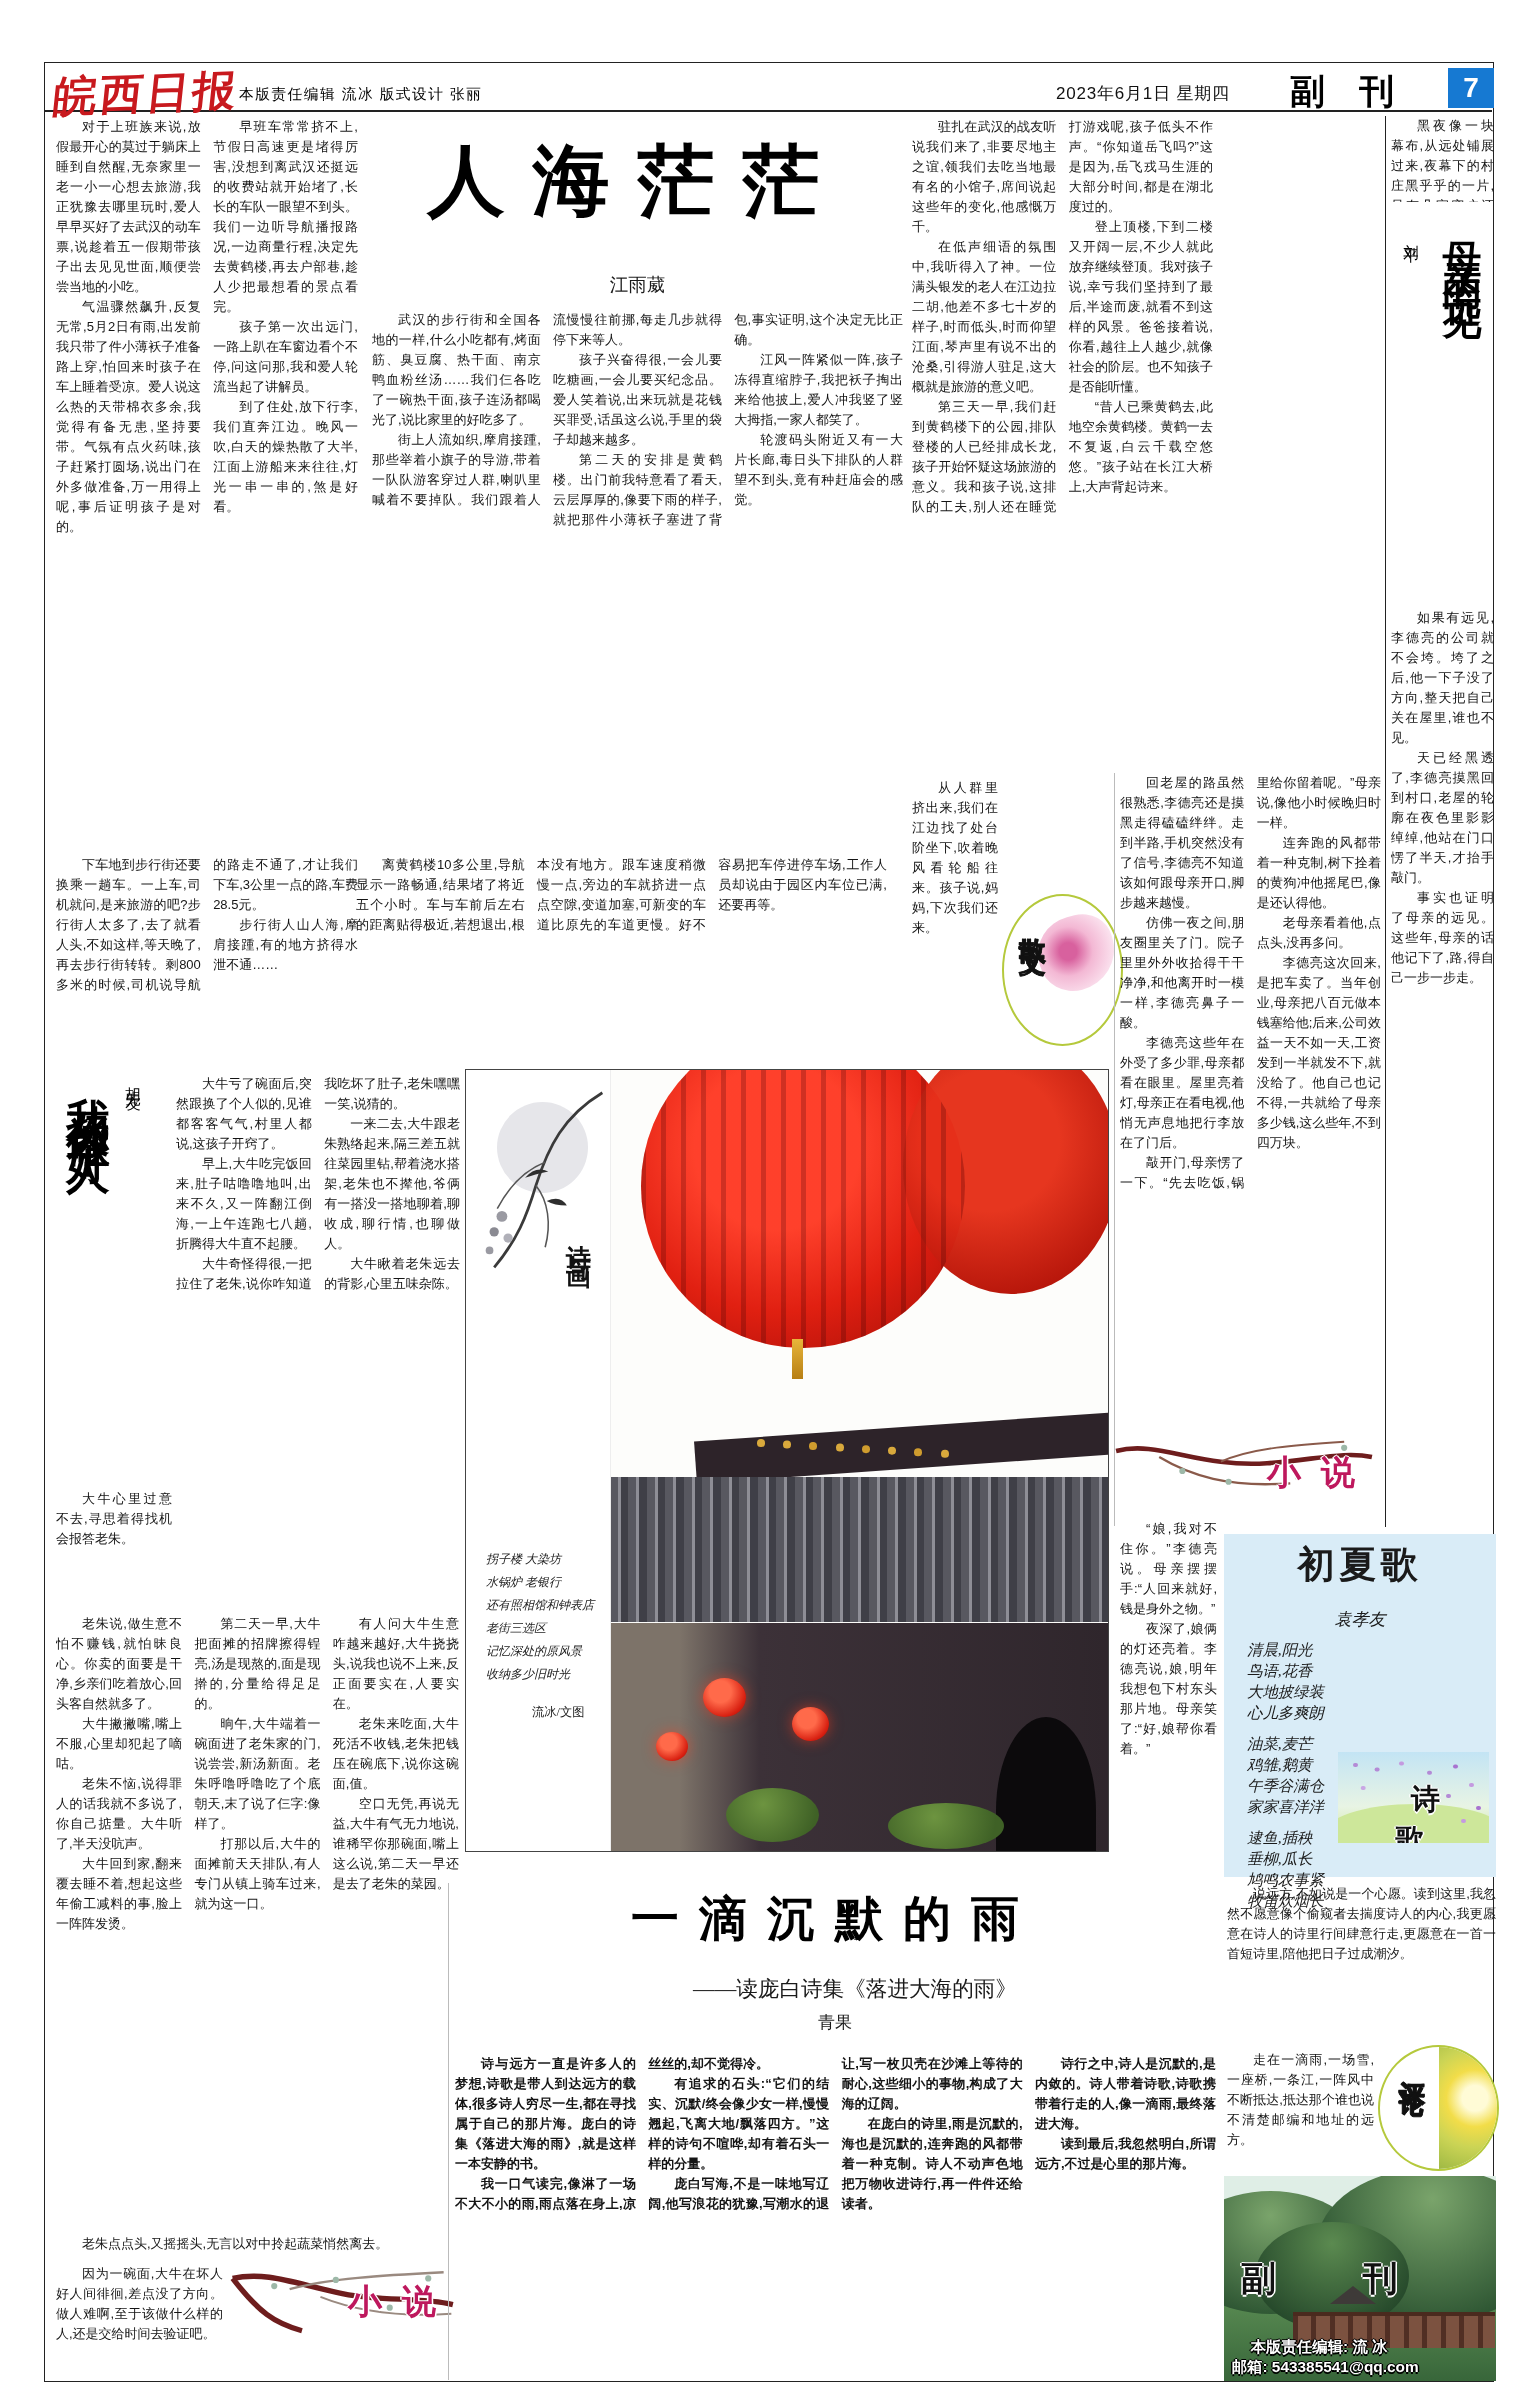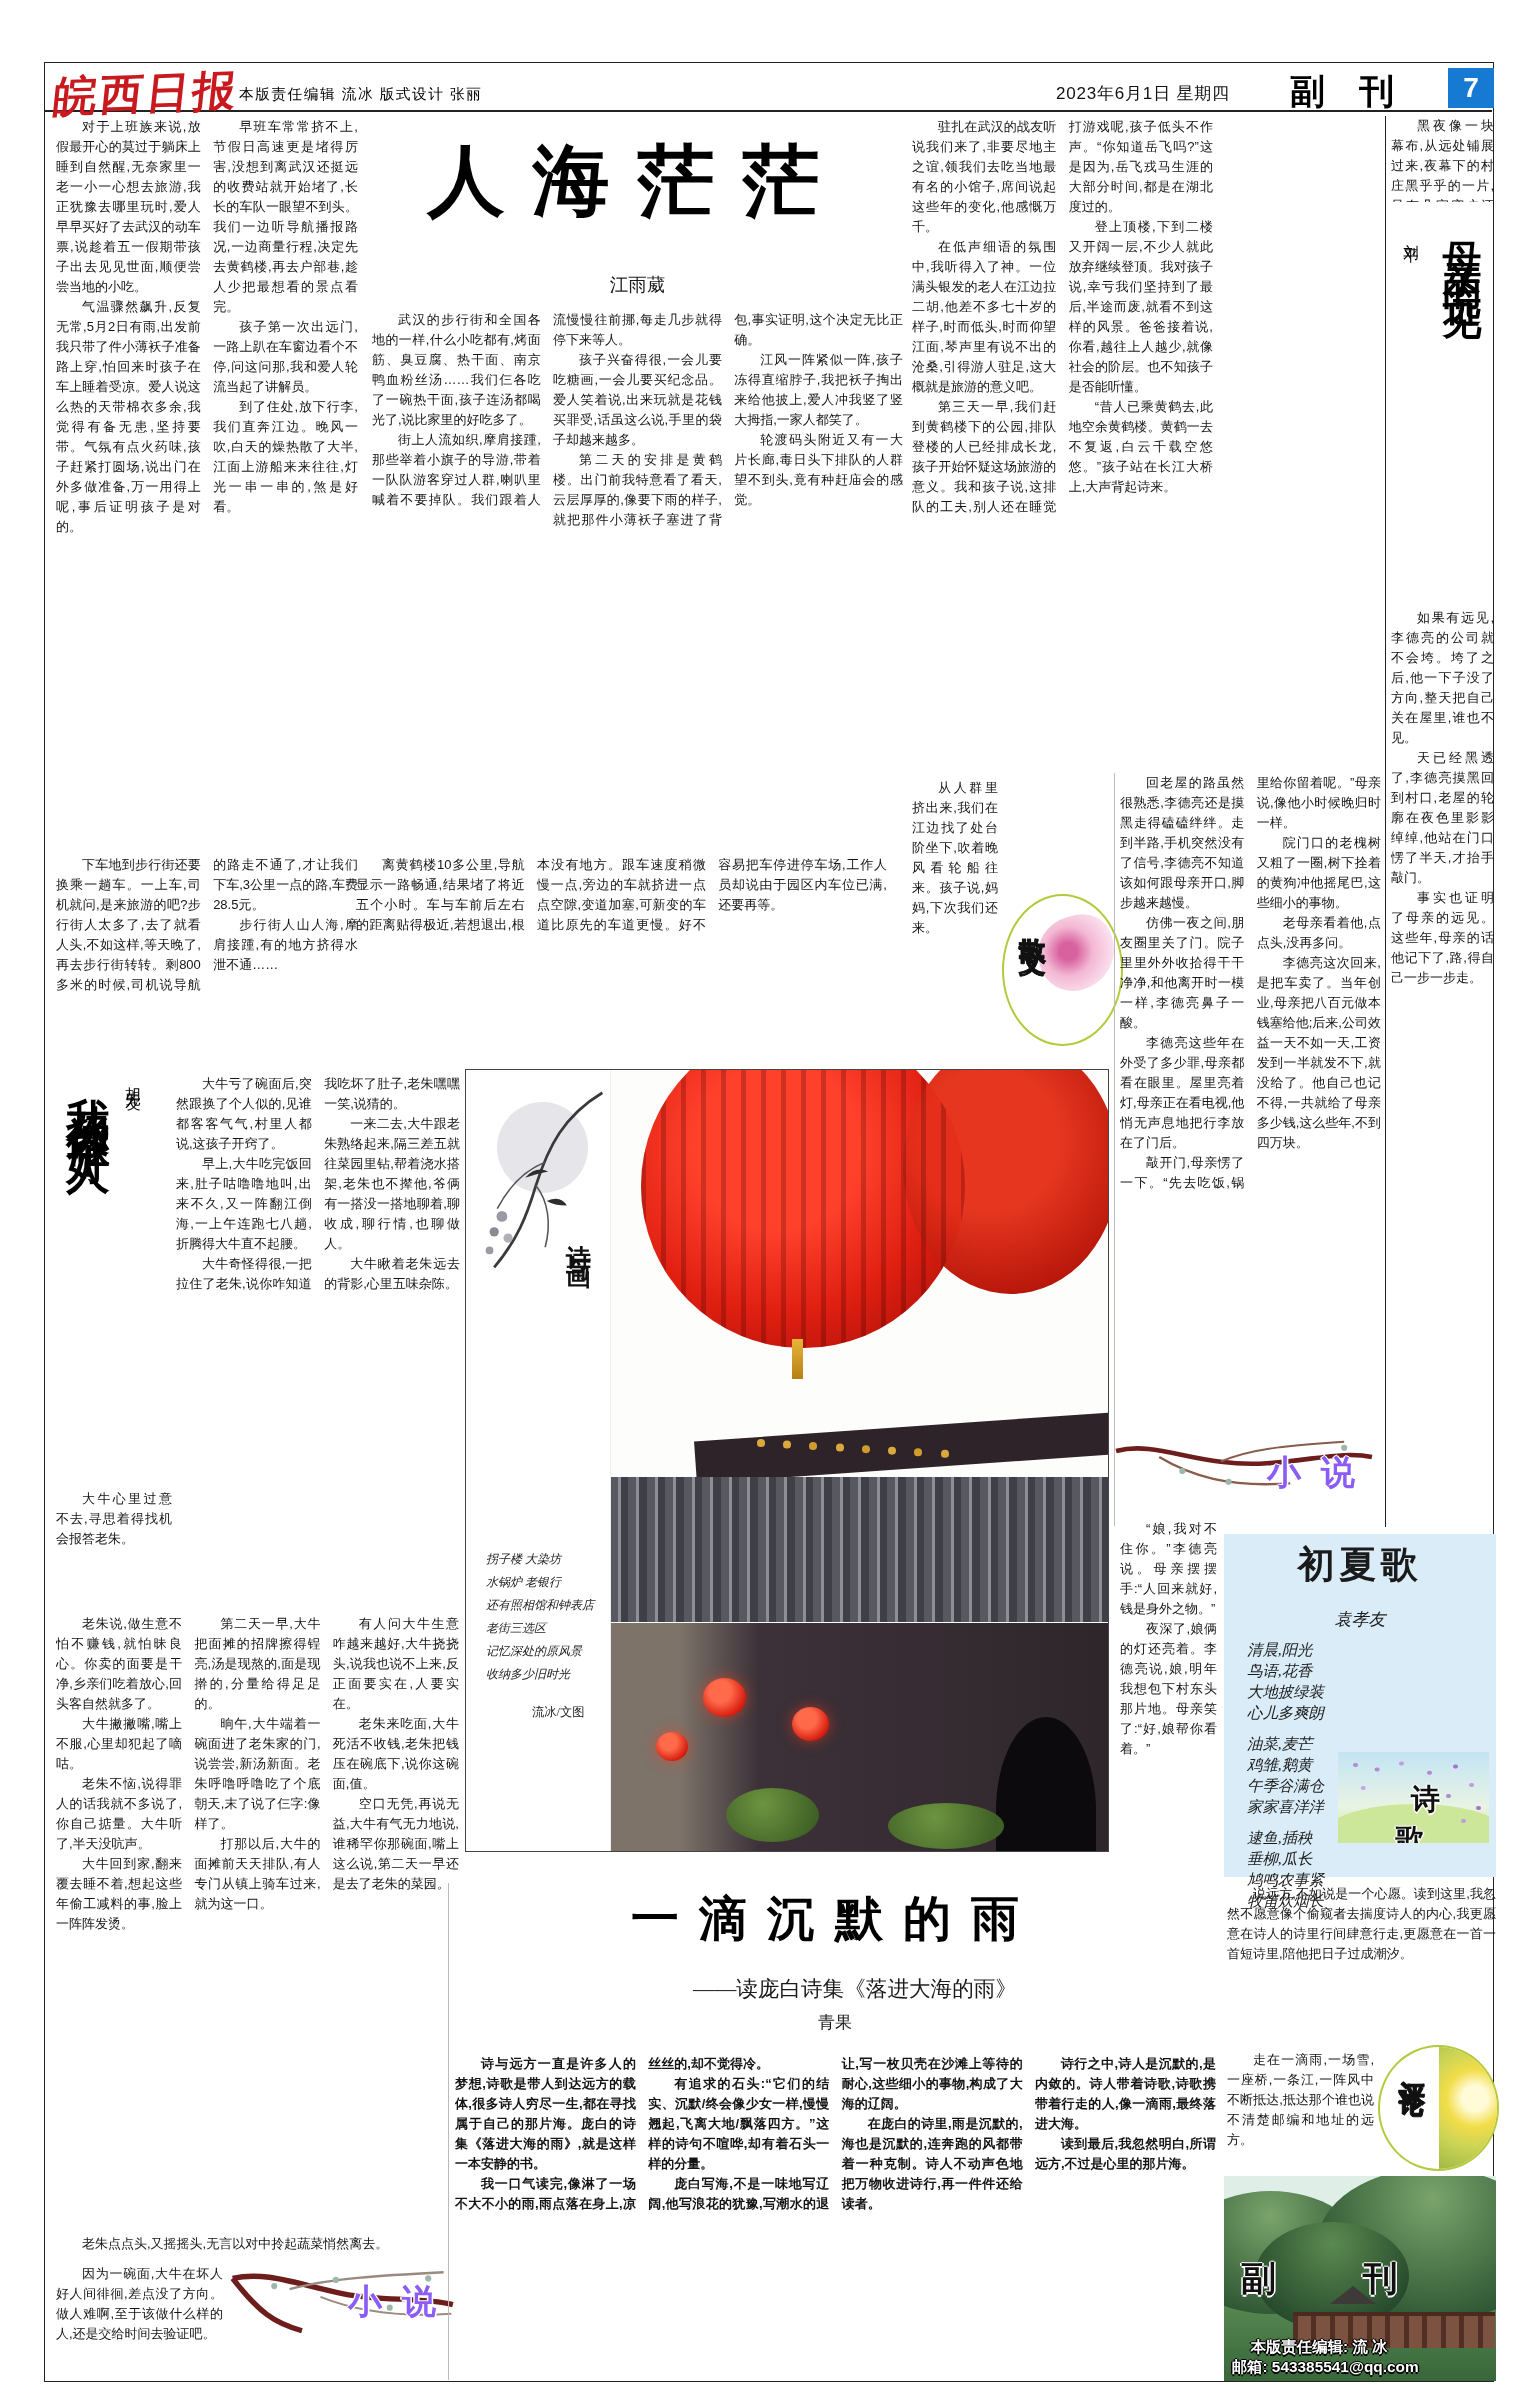--- a/index.html
+++ b/index.html
@@ -41,21 +41,21 @@
         text-shadow:-0.8px 0 #111,0.8px 0 #111,0 -0.8px #111,0 0.8px #111;}
   .flower-pink{position:absolute;right:6.2px;top:20px;width:77px;height:74px;border-radius:50% 40% 55% 45%;
         background:radial-gradient(circle at 40% 45%,#d8619e 0 14%,#f3b8d4 40%,#fbe3ef 75%,#fff 100%);
         transform:rotate(-15deg);}
   .flower-yellow{position:absolute;right:0;top:0;width:50%;height:100%;
         background:radial-gradient(circle at 62% 42%,#fffbd6 0 16%,#f2dd49 36%,#cbd455 62%,#9fb944 100%);}
   
   .branch-label{display:flex;align-items:center;}
   .branch-label svg{position:absolute;left:0;top:0;}
   .branch-label .lbl{position:relative;margin-left:auto;font-size:34px;font-weight:900;
-        letter-spacing:20px;color:#8b5cf6;font-family:"Liberation Serif",serif;
+        letter-spacing:20px;color:#be185d;font-family:"Liberation Serif",serif;
         text-shadow:-1.5px 0 #fff,1.5px 0 #fff,0 -1.5px #fff,0 1.5px #fff;}
   
   #chuxia{left:1224px;top:1534px;width:272px;height:343px;background:#d9ecf7;}
   #chuxia .ttl{margin-top:6px;text-align:center;font-size:37px;font-weight:900;
                font-family:Liberation Sans, sans-serif;letter-spacing:4.6px;}
   #chuxia .auth{text-align:center;font-size:17px;font-family:"Liberation Serif",serif;
                 font-style:italic;margin-top:18px;}
   #chuxia .poem{margin:7.7px 0 0 23px;font-size:15.4px;line-height:21px;
                 font-family:"Liberation Serif",serif;font-style:italic;}
   #chuxia .poem .sp{height:10px;}
@@ -176,21 +176,21 @@
   <div class="abs tb" style="left:1391px;top:608px;width:103px;height:915px;">
       <p>如果有远见,李德亮的公司就不会垮。垮了之后,他一下子没了方向,整天把自己关在屋里,谁也不见。</p>
       <p>天已经黑透了,李德亮摸黑回到村口,老屋的轮廓在夜色里影影绰绰,他站在门口愣了半天,才抬手敲门。</p>
       <p>事实也证明了母亲的远见。这些年,母亲的话他记下了,路,得自己一步一步走。</p>
     </div>
   <div class="abs tb c2" style="left:1120px;top:773px;width:261px;height:662px;">
       <p>回老屋的路虽然很熟悉,李德亮还是摸黑走得磕磕绊绊。走到半路,手机突然没有了信号,李德亮不知道该如何跟母亲开口,脚步越来越慢。</p>
       <p>仿佛一夜之间,朋友圈里关了门。院子里里外外收拾得干干净净,和他离开时一模一样,李德亮鼻子一酸。</p>
       <p>李德亮这些年在外受了多少罪,母亲都看在眼里。屋里亮着灯,母亲正在看电视,他悄无声息地把行李放在了门后。</p>
       <p>敲开门,母亲愣了一下。“先去吃饭,锅里给你留着呢。”母亲说,像他小时候晚归时一样。</p>
-      <p>院门口的老槐树又粗了一圈,树下拴着的黄狗冲他摇尾巴,这些细小的事物。</p>
+      <p>连奔跑的风都带着一种克制,树下拴着的黄狗冲他摇尾巴,像是还认得他。</p>
       <p>老母亲看着他,点点头,没再多问。</p>
       <p>李德亮这次回来,是把车卖了。当年创业,母亲把八百元做本钱塞给他;后来,公司效益一天不如一天,工资发到一半就发不下,就没给了。他自己也记不得,一共就给了母亲多少钱,这么些年,不到四万块。</p>
     </div>
   <div class="abs tb" style="left:1120px;top:1519px;width:97px;height:330px;">
       <p>“娘,我对不住你。”李德亮说。母亲摆摆手:“人回来就好,钱是身外之物。”</p>
       <p>夜深了,娘俩的灯还亮着。李德亮说,娘,明年我想包下村东头那片地。母亲笑了:“好,娘帮你看着。”</p>
     </div>
 
   <div class="abs branch-label" style="left:1113px;top:1437px;width:262px;height:71px;">
     <svg width="262" height="71" viewBox="0 0 340 92">

